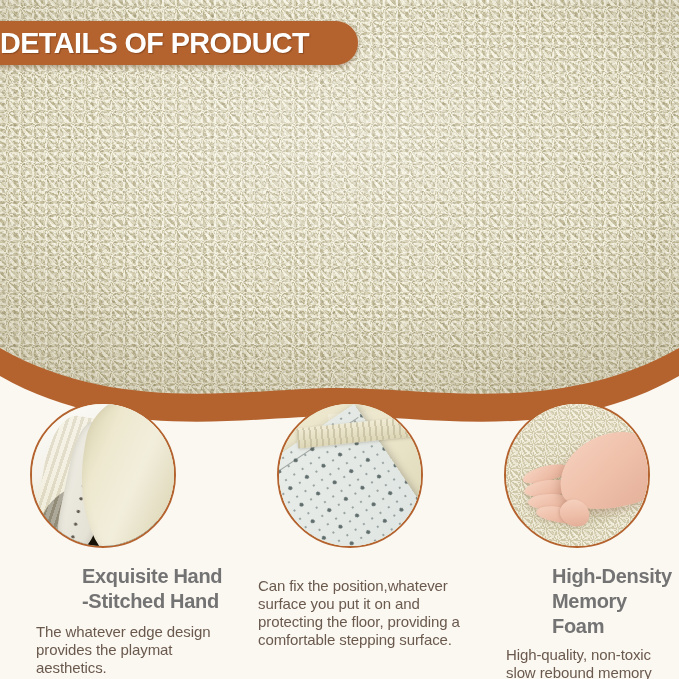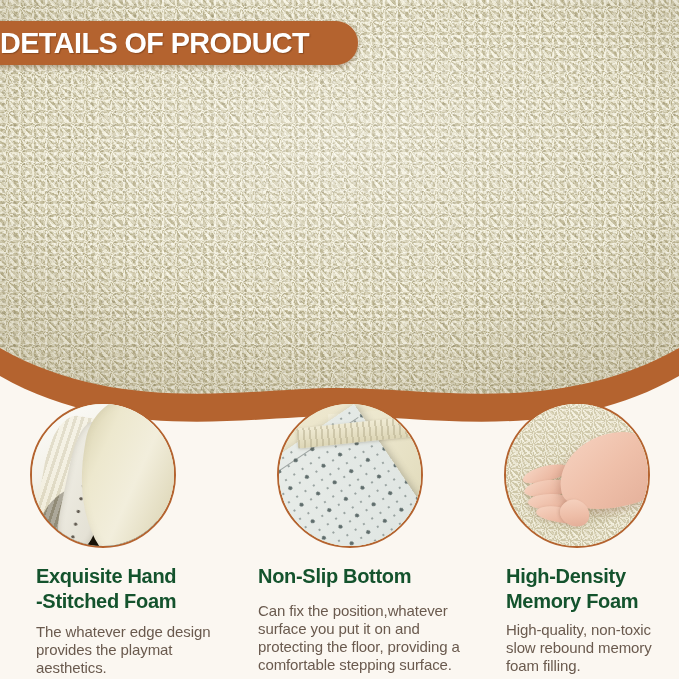--- a/index.html
+++ b/index.html
@@ -283,26 +283,27 @@
   .thumb { left: 54px; top: 96px; width: 30px; height: 26px; transform: rotate(24deg);
            border-radius: 48% 52% 50% 50% / 55% 55% 45% 45%; }
 
   
   .feature { position: absolute; }
   #feat-1 { left: 36px;  top: 564px; width: 190px; }
   #feat-2 { left: 258px; top: 564px; width: 215px; }
   #feat-3 { left: 506px; top: 564px; width: 170px; }
 
   .feat-title {
-    color: #14532d;
+    color: #737373;
     font-family: "Liberation Sans", sans-serif;
     font-size: 20px;
     font-weight: bold;
     line-height: 25px;
     letter-spacing: -0.3px;
+    margin-left: 46px;
   }
 
   .feat-body {
     margin-top: 9px;
     color: #6A5A4E;
     font-family: Liberation Sans, sans-serif;
     font-size: 15px;
     line-height: 18px;
     letter-spacing: -0.1px;
   }
@@ -362,29 +363,26 @@
       <div class="finger f3"></div>
       <div class="finger f4"></div>
       <div class="c3-palm"></div>
       <div class="finger thumb"></div>
     </div>
   </div>
 
   <div class="feature" id="feat-1">
     <div class="feat-title">
       <span>Exquisite Hand</span><br>
-      <span>-Stitched Foam</span>
+      <span>-Stitched Hand</span>
     </div>
     <div class="feat-body">The whatever edge design provides the playmat aesthetics.</div>
   </div>
 
   <div class="feature" id="feat-2">
-    <div class="feat-title">
-      <span>Non-Slip Bottom</span>
-    </div>
     <div class="feat-body">Can fix the position,whatever surface you put it on and protecting the floor, providing a comfortable stepping surface.</div>
   </div>
 
   <div class="feature" id="feat-3">
     <div class="feat-title">
       <span>High-Density</span><br>
       <span>Memory Foam</span>
     </div>
     <div class="feat-body">High-quality, non-toxic slow rebound memory foam filling.</div>
   </div>

